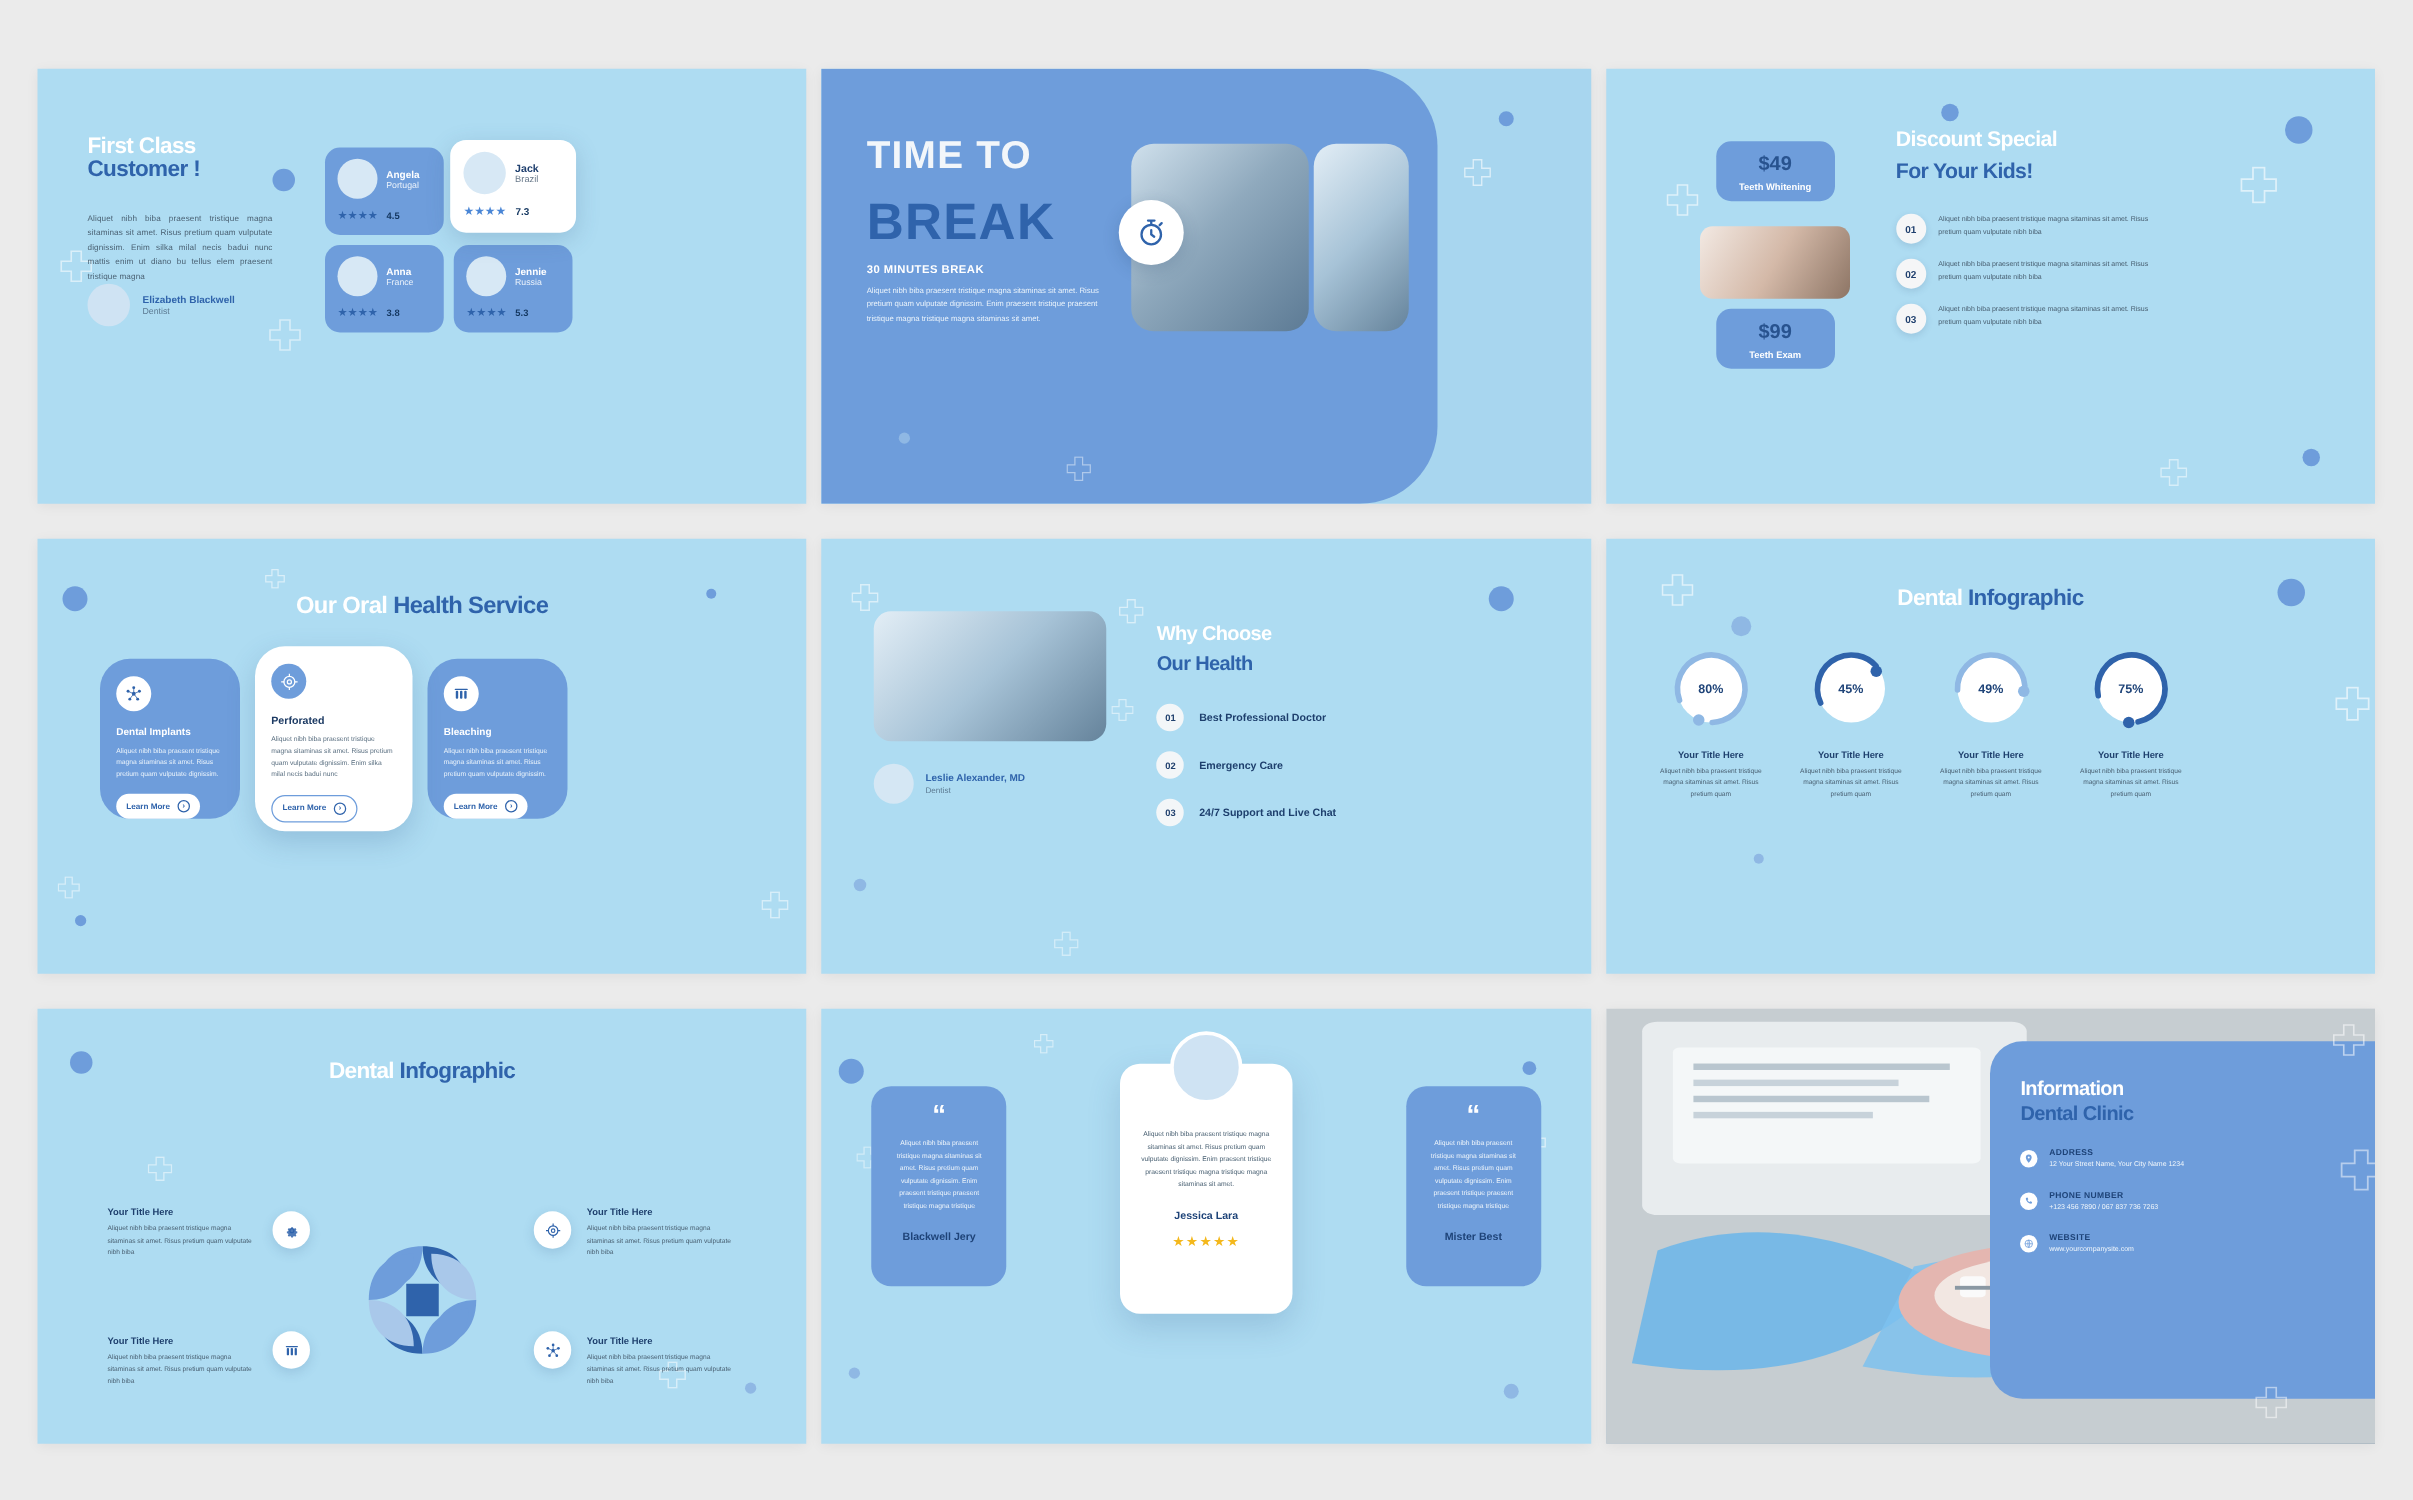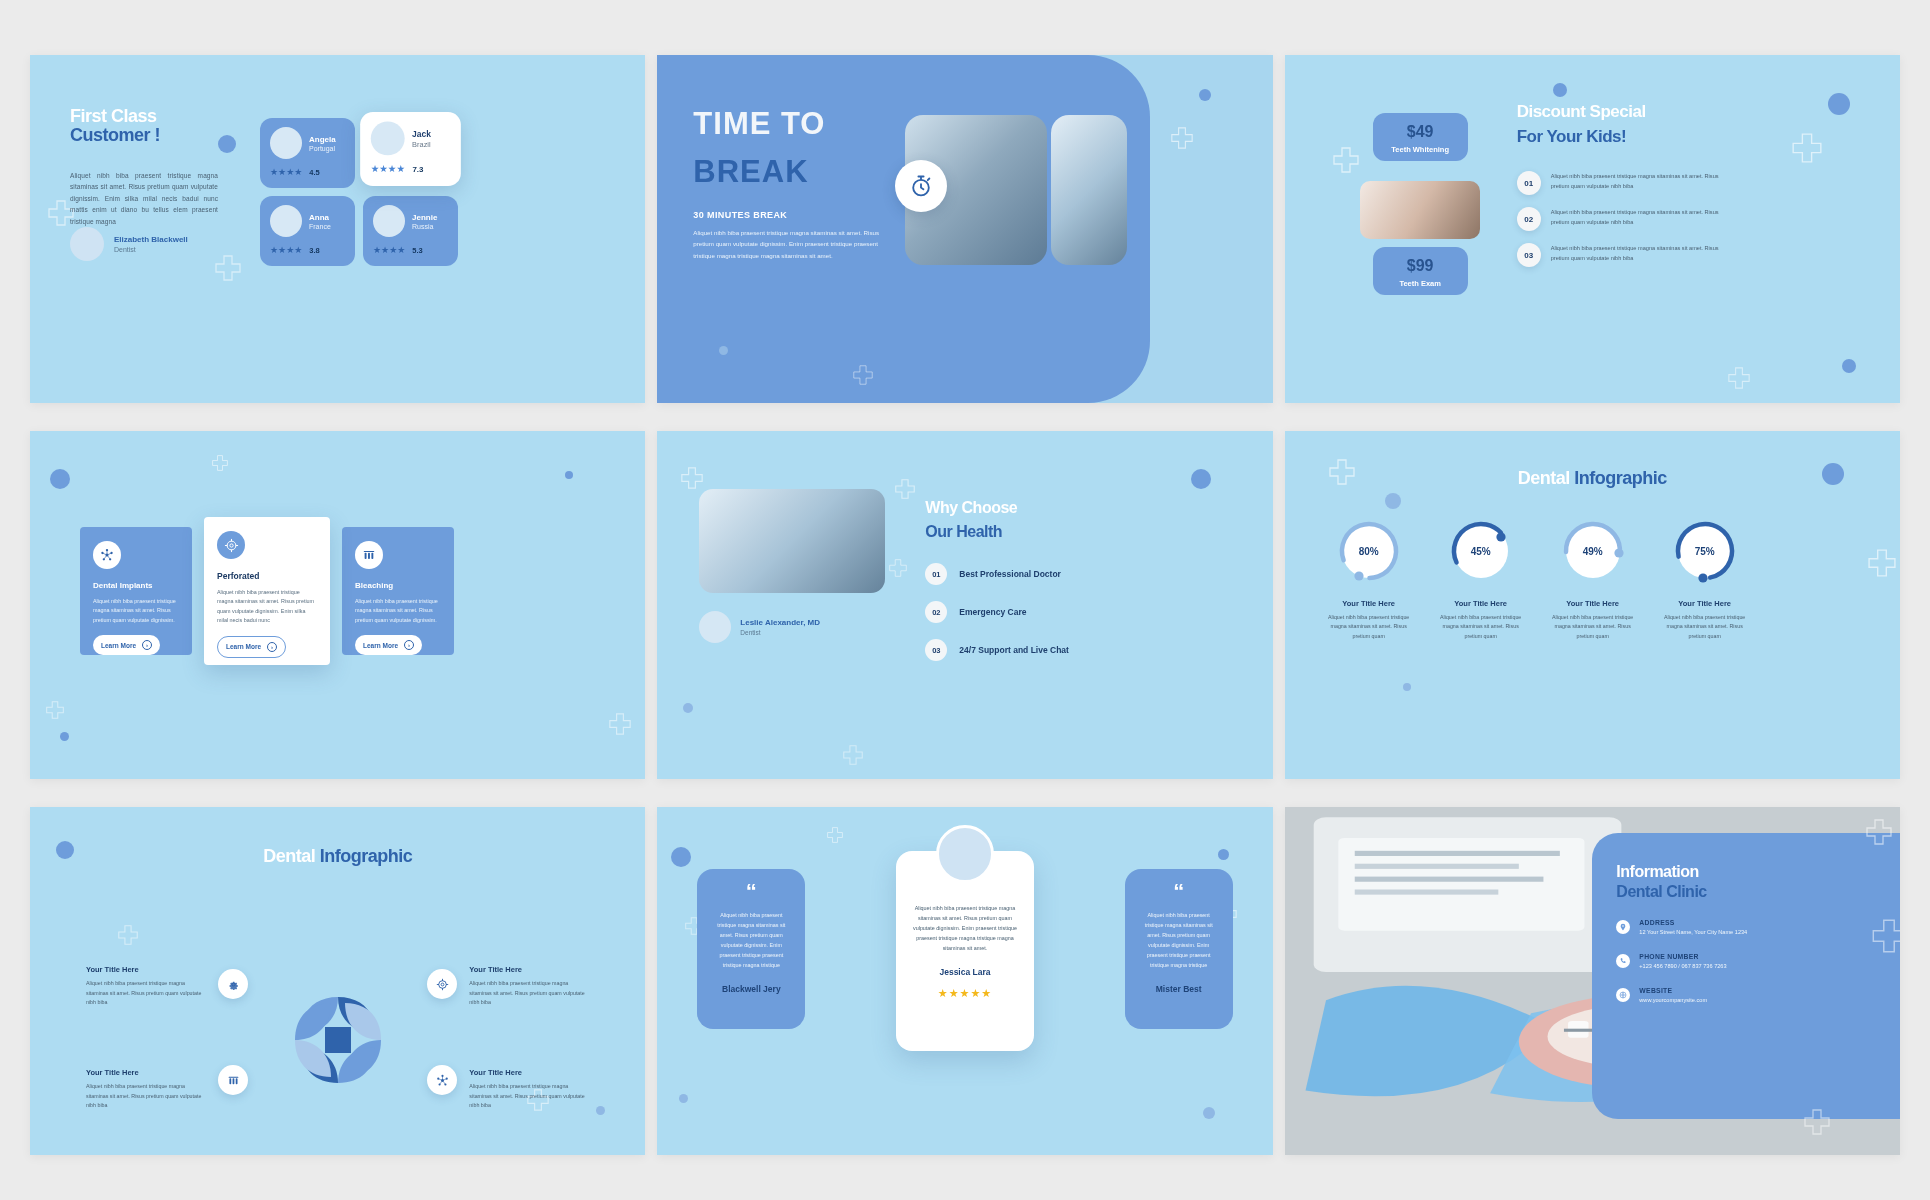--- a/index.html
+++ b/index.html
@@ -61,21 +61,21 @@
   .pcard .score{ font-size:7.5px; font-weight:700; color:#13365f; margin-left:5px;}
   .pcard.white .stars{color:#4a86d6;}
 
   
   .s2{ background:linear-gradient(180deg,#a8d6ef 0%, #a8d6ef 10%, #a8d6ef 10%); }
   .s2 .panel{
     position:absolute; left:0; top:0; width:80%; height:100%;
     background:#6e9ddb; border-radius:0 62px 62px 0;
   }
   .s2 .ttl1{ position:absolute; left:36px; top:52px; font-size:31px; letter-spacing:1px; color:#f2f6fa;}
-  .s2 .ttl2{ position:absolute; left:36px; top:100px; font-size:31px; letter-spacing:1px; color:#2f63ab;}
+  .s2 .ttl2{ position:absolute; left:36px; top:100px; font-size:41px; letter-spacing:1px; color:#2f63ab;}
   .s2 .sub{ position:absolute; left:36px; top:155px; font-size:9px; font-weight:700; color:#ffffff; letter-spacing:.4px;}
   .s2 .para{ position:absolute; left:36px; top:172px; width:200px; font-size:6.2px; color:#eaf3fb; line-height:1.85;}
   .s2 .ph{ position:absolute; border-radius:14px; overflow:hidden; }
   .s2 .clock{
     position:absolute; left:238px; top:105px; width:52px; height:52px; border-radius:50%;
     background:#fff; display:flex; align-items:center; justify-content:center; z-index:6;
     box-shadow:0 4px 14px rgba(30,60,100,.2);
   }
 
   
@@ -87,21 +87,21 @@
   .s3 .h2{ position:absolute; left:232px; top:73px; font-size:17px; color:#2f63ab;}
   .s3 .nlist{ position:absolute; left:232px; top:116px; display:flex; flex-direction:column; gap:12px;}
   .s3 .nrow{ display:flex; align-items:flex-start; gap:10px;}
   .s3 .ncir{ width:24px;height:24px;border-radius:50%; background:#f5f6f7; color:#20406e; font-size:8px; font-weight:700;
         display:flex;align-items:center;justify-content:center; box-shadow:0 2px 6px rgba(40,70,110,.15); flex:none;}
   .s3 .ntx{ width:178px; font-size:5.6px; line-height:1.8; color:#4a6173;}
 
   
   .s4 .title{ position:absolute; top:44px; width:100%; text-align:center; font-size:19px;}
   .svcrow{ position:absolute; top:96px; left:50px; display:flex; gap:12px; align-items:flex-start;}
-  .svc{ width:112px; height:128px; border-radius:4px; background:#6e9ddb; padding:14px 13px; position:relative;}
+  .svc{ width:112px; height:128px; border-radius:24px; background:#6e9ddb; padding:14px 13px; position:relative;}
   .svc.featured{ background:#fff; width:126px; height:148px; margin-top:-10px; box-shadow:0 8px 22px rgba(50,90,140,.22); z-index:3;}
   .svc .ic{ width:28px;height:28px;border-radius:50%; background:#fff; display:flex;align-items:center;justify-content:center;}
   .svc.featured .ic{ background:#6e9ddb;}
   .svc .nm{ margin-top:12px; font-size:8px; font-weight:700; color:#ffffff;}
   .svc.featured .nm{ color:#1c3a63; font-size:8.5px;}
   .svc .tx{ margin-top:7px; font-size:5.4px; line-height:1.75; color:#eaf3fb;}
   .svc.featured .tx{ color:#5a6f80;}
   .btn{ margin-top:10px; display:inline-flex; align-items:center; gap:6px;
         background:#ffffff; color:#2f63ab; font-size:6.5px; font-weight:700;
         padding:5px 8px; border-radius:12px; }
@@ -354,20 +354,23 @@
       <svg width="18" height="18" viewBox="0 0 26 26">
           <path d="M9 1h8v8h8v8h-8v8H9v-8H1V9h8z" fill="none" stroke="rgba(255,255,255,.5)" stroke-width="1.5"></path>
         </svg>
     </div>
     <div class="crossOutline" style="right:14px;bottom:44px;">
       <svg width="22" height="22" viewBox="0 0 26 26">
           <path d="M9 1h8v8h8v8h-8v8H9v-8H1V9h8z" fill="none" stroke="rgba(255,255,255,.5)" stroke-width="1.4"></path>
         </svg>
     </div>
 
+    <div class="title h-display">
+      <span class="t-white">Our Oral </span><span class="t-blue">Health Service</span>
+    </div>
 
     <div class="svcrow">
       <div class="svc">
         <div class="ic">
           <svg width="14" height="14" viewBox="0 0 24 24" fill="#2f63ab">
               <circle cx="12" cy="12" r="2.6"></circle>
               <circle cx="12" cy="3.6" r="2"></circle>
               <circle cx="4.2" cy="8.6" r="2"></circle>
               <circle cx="19.8" cy="8.6" r="2"></circle>
               <circle cx="6.6" cy="19.4" r="2"></circle>

